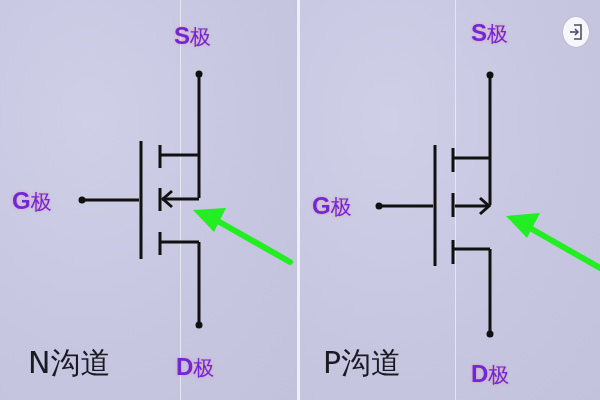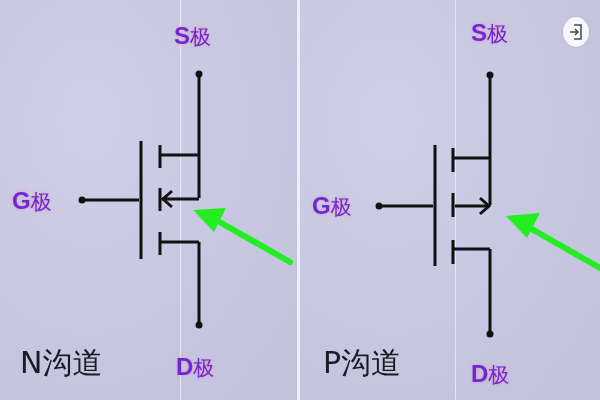--- a/index.html
+++ b/index.html
@@ -111,21 +111,21 @@
 
 <div class="label-red" style="left:174px; top:24px;">
   <span>S</span><span class="cn">极</span>
 </div>
 <div class="label-red" style="left:12px; top:189px;">
   <span>G</span><span class="cn">极</span>
 </div>
 <div class="label-red" style="left:176px; top:355px;">
   <span>D</span><span class="cn">极</span>
 </div>
-<div class="channel-label" style="left:20px; top:348px;">N沟道</div>
+<div class="channel-label" style="left:28px; top:348px;">N沟道</div>
 
 <div class="label-red" style="left:471px; top:21px;">
   <span>S</span><span class="cn">极</span>
 </div>
 <div class="label-red" style="left:312px; top:194px;">
   <span>G</span><span class="cn">极</span>
 </div>
 <div class="label-red" style="left:471px; top:362px;">
   <span>D</span><span class="cn">极</span>
 </div>

